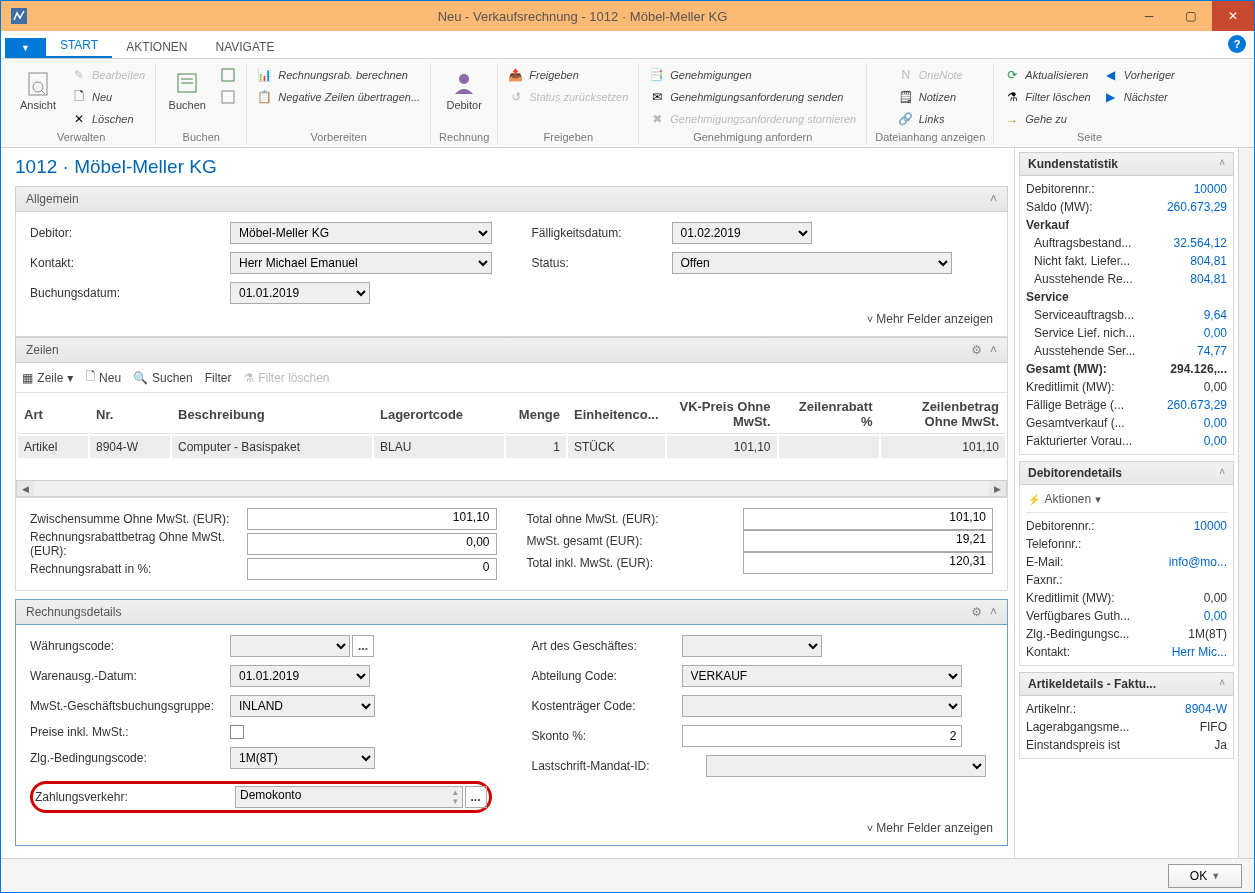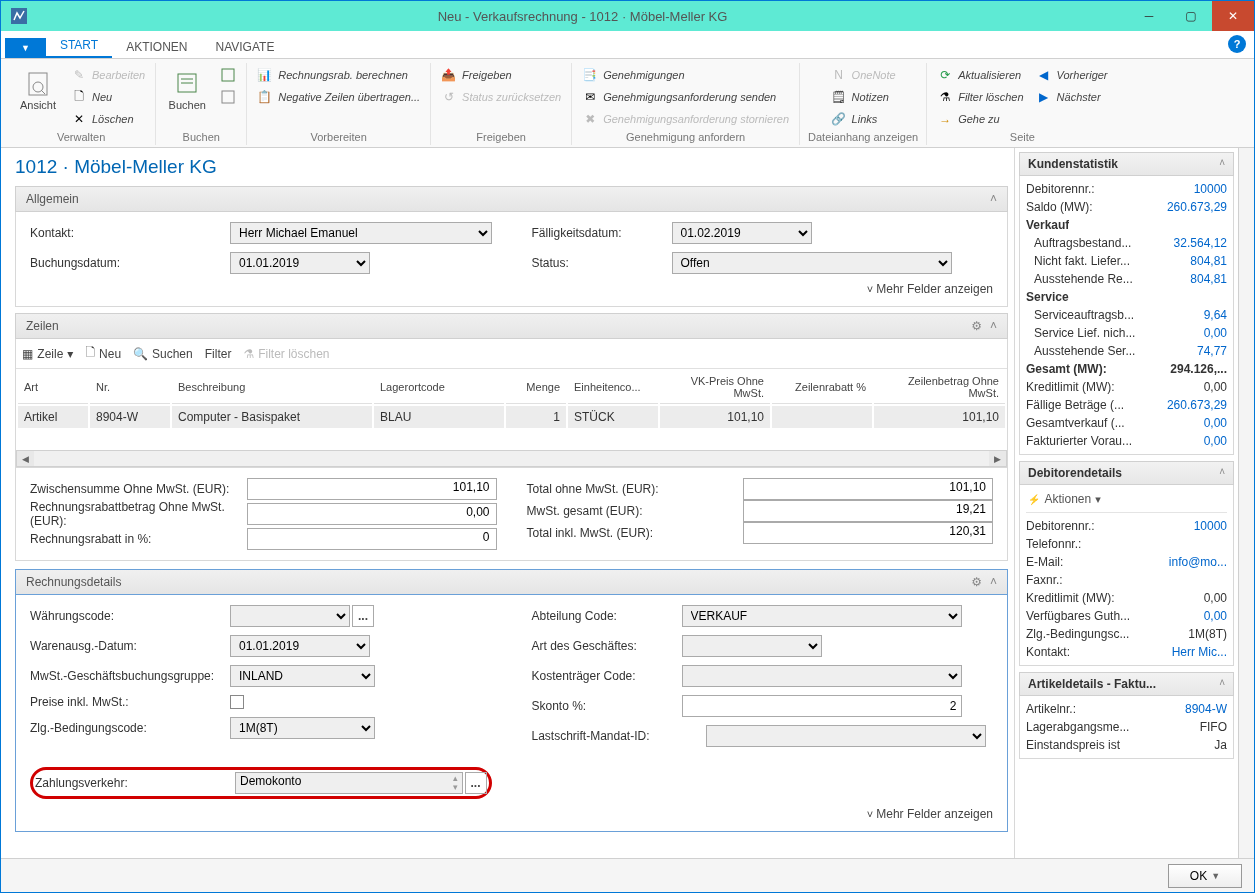--- a/index.html
+++ b/index.html
@@ -1,18 +1,18 @@
 <!DOCTYPE html>
 <html><head>
 <meta charset="utf-8">
 <style>
 * { box-sizing: border-box; margin: 0; padding: 0; font-family: "Segoe UI", Tahoma, sans-serif; font-size: 12px; }
 body { background: #fff; width: 1255px; height: 893px; display: flex; flex-direction: column; border: 1px solid #0078d7; }
 
-.titlebar { height: 30px; background: #5eead4; display: flex; align-items: center; border-bottom: none; gap: 16px; }
+.titlebar { height: 30px; background: #fdba74; display: flex; align-items: center; border-bottom: none; gap: 16px; }
 .titlebar .appicon { width: 24px; height: 24px; margin: 0 6px; display: flex; align-items: center; justify-content: center; }
 .titlebar .title { flex: 1; text-align: center; color: #555; font-size: 13px; }
 .titlebar .winbtns { display: flex; }
 .titlebar .winbtn { width: 42px; height: 30px; display: flex; align-items: center; justify-content: center; color: #333; }
 .titlebar .winbtn.close { background: #c8492f; color: #fff; }
 
 .menubar { display: flex; align-items: flex-end; height: 28px; border-bottom: 1px solid #d0d0d0; padding-left: 4px; position: relative; }
 .filetab { background: #0078d7; color: #fff; padding: 5px 16px; font-size: 12px; display: flex; align-items: center; gap: 6px; }
 .filetab .arrow { font-size: 9px; }
 .menutab { padding: 6px 14px 4px; color: #555; font-size: 12px; cursor: default; }
@@ -50,35 +50,35 @@
 .field .flabel { width: 200px; color: #333; }
 .field .finput { flex: 1; max-width: 300px; height: 22px; border: 1px solid #aaa; padding: 1px 4px; font-size: 12px; }
 .field .finput.date { max-width: 140px; }
 .field .lookup { width: 22px; height: 22px; border: 1px solid #aaa; display:flex; align-items:center; justify-content:center; margin-left:2px; font-weight:bold; color:#444; }
 .field .chk { width: 14px; height: 14px; border: 1px solid #888; }
 
 .lines-toolbar { display:flex; align-items:center; gap: 12px; padding: 4px 6px; border-bottom: 1px solid #e0e0e0; }
 .lines-toolbar .titem { display:flex; align-items:center; gap:4px; color:#444; }
 .lines-toolbar .titem.disabled { color:#bbb; }
 .grid { width: 100%; }
-.grid th { text-align: left; font-weight: normal; color: #444; padding: 4px 6px; font-size: 11px; border-bottom: 1px solid #e0e0e0; margin-left: 39px; }
+.grid th { text-align: left; font-weight: bold; color: #444; padding: 4px 6px; font-size: 13px; border-bottom: 1px solid #e0e0e0; margin-left: 39px; }
 .grid th.r { text-align: right; }
 .grid td { padding: 4px 6px; background: #ececec; color: #333; }
 .grid td.r { text-align: right; }
 .hscroll { height: 17px; background: #f0f0f0; border: 1px solid #d0d0d0; margin-top: 20px; position:relative; }
 .hscroll .lbtn, .hscroll .rbtn { position:absolute; top:0; width:17px; height:15px; background:#e8e8e8; display:flex; align-items:center; justify-content:center; font-size:9px; color:#666; }
 .hscroll .lbtn{left:0;} .hscroll .rbtn{right:0;}
 
 .totals { display: flex; gap: 30px; padding: 10px 14px; border: 1px solid #d8d8d8; border-top:none; }
 .totals .tcol { flex: 1; display: flex; flex-direction: column; }
 .totals .trow { display: flex; align-items: center; }
 .totals .trow .tl { flex: 1; color: #333; }
 .totals .trow .tv { width: 250px; height: 22px; border: 1px solid #aaa; padding: 1px 6px; text-align: right; }
 
-.hl { border: 3px solid #d10000; border-radius: 16px; padding: 2px; margin-top: 20px; }
+.hl { border: 3px solid #d10000; border-radius: 16px; padding: 2px; margin-top: 4px; }
 .hl .field .finput { background:#efefef; }
 .hl .field .finput .spin { float:right; color:#999; font-size:9px; line-height:9px; }
 
 .sidebar { width: 224px; border-left: 1px solid #d8d8d8; background:#fff; overflow-y:auto; padding: 4px 0 4px 0; }
 .sidebox { margin: 0 4px 6px 4px; }
 .sbhead { background: linear-gradient(#f2f2f2,#e7e7e7); border:1px solid #d0d0d0; padding: 4px 8px; display:flex; justify-content:space-between; font-size:12px; color:#333; font-weight: 600;}
 .sbhead .chev { color:#888; font-size:10px; font-weight:normal;}
 .sbbody { border:1px solid #d8d8d8; border-top:none; padding: 4px 6px; }
 .sbrow { display:flex; justify-content: space-between; padding: 2px 0; font-size: 12px; }
 .sbrow .k { color:#333; white-space: nowrap; overflow:hidden; text-overflow:ellipsis; max-width: 120px; }
@@ -193,20 +193,34 @@
         <div class="ribitem-sm">
             <span class="icn">📋</span>
             <span class="lbl">Negative Zeilen übertragen...</span>
           </div>
       </div>
     </div>
     <div class="glabel">Vorbereiten</div>
   </div>
   <div class="rgroup">
     <div class="items">
+      <div class="ribitem-lg">
+        <div class="icn">
+            <svg width="26" height="26">
+              <circle cx="13" cy="9" r="5" fill="#8a6aa8"></circle>
+              <path d="M4 24 Q13 14 22 24" fill="#8a6aa8"></path>
+            </svg>
+          </div>
+        <div class="lbl">Debitor</div>
+      </div>
+    </div>
+    <div class="glabel">Rechnung</div>
+  </div>
+  <div class="rgroup">
+    <div class="items">
       <div class="ribstack">
         <div class="ribitem-sm">
             <span class="icn">📤</span>
             <span class="lbl">Freigeben</span>
           </div>
         <div class="ribitem-sm disabled">
             <span class="icn">↺</span>
             <span class="lbl">Status zurücksetzen</span>
           </div>
       </div>
@@ -289,20 +303,24 @@
     <div class="ft-head">
       <span>Allgemein</span>
       <span class="tools">
           <span>˄</span>
         </span>
     </div>
     <div class="ft-body">
       <div class="formrow">
         <div class="formcol">
           <div class="field">
+              <span class="flabel">Debitor:</span>
+              <select class="finput"><option>Möbel-Meller KG</option></select>
+            </div>
+          <div class="field">
               <span class="flabel">Kontakt:</span>
               <select class="finput"><option>Herr Michael Emanuel</option></select>
             </div>
           <div class="field">
               <span class="flabel">Buchungsdatum:</span>
               <select class="finput date"><option>01.01.2019</option></select>
             </div>
         </div>
         <div class="formcol">
           <div class="field">
@@ -311,21 +329,21 @@
             </div>
           <div class="field">
               <span class="flabel" style="width:140px">Status:</span>
               <select class="finput" style="max-width:280px"><option>Offen</option></select>
             </div>
         </div>
       </div>
       <div class="ft-more">˅ <span>Mehr Felder anzeigen</span></div>
     </div>
 
-    <div class="ft-head" style="margin-top:6px">
+    <div class="ft-head" style="">
       <span>Zeilen</span>
       <span class="tools">
           <span>⚙</span>
           <span>˄</span>
         </span>
     </div>
     <div style="border:1px solid #d8d8d8; border-top:none;">
       <div class="lines-toolbar">
         <div class="titem"><span>▦</span><span>Zeile</span> ▾</div>
         <div class="titem">
@@ -446,26 +464,26 @@
                 <div class="finput" style="max-width:270px; display:flex; justify-content:space-between;">
                   <span>Demokonto</span>
                   <span class="spin">▴<br>▾</span>
                 </div>
                 <div class="lookup">...</div>
               </div>
           </div>
         </div>
         <div class="formcol">
           <div class="field">
+              <span class="flabel" style="width:150px">Art des Geschäftes:</span>
+              <select class="finput" style="max-width:140px"><option></option></select>
+            </div>
+          <div class="field">
               <span class="flabel" style="width:150px">Abteilung Code:</span>
               <select class="finput" style="max-width:280px"><option>VERKAUF</option></select>
-            </div>
-          <div class="field">
-              <span class="flabel" style="width:150px">Art des Geschäftes:</span>
-              <select class="finput" style="max-width:140px"><option></option></select>
             </div>
           <div class="field">
               <span class="flabel" style="width:150px">Kostenträger Code:</span>
               <select class="finput" style="max-width:280px"><option></option></select>
             </div>
           <div class="field">
               <span class="flabel" style="width:150px">Skonto %:</span>
               <input class="finput" style="max-width: 280px; text-align: right;" value="2">
             </div>
           <div class="field">

